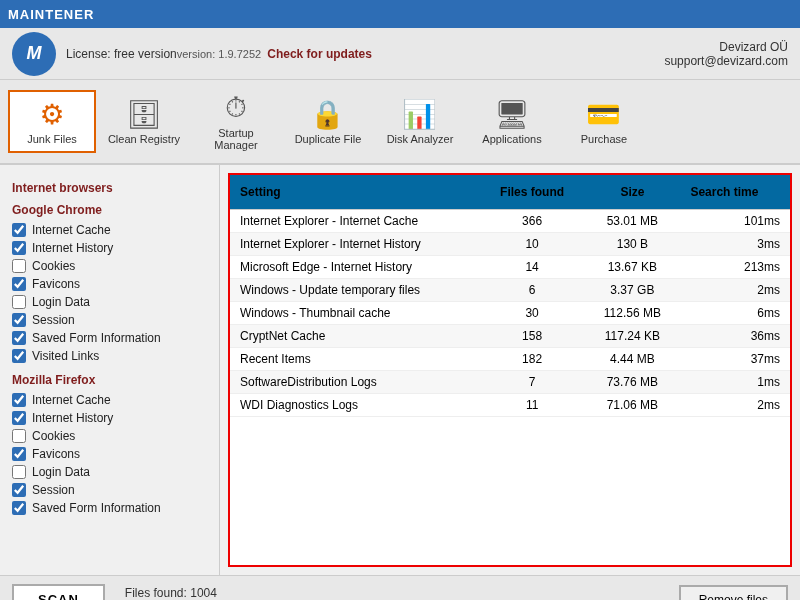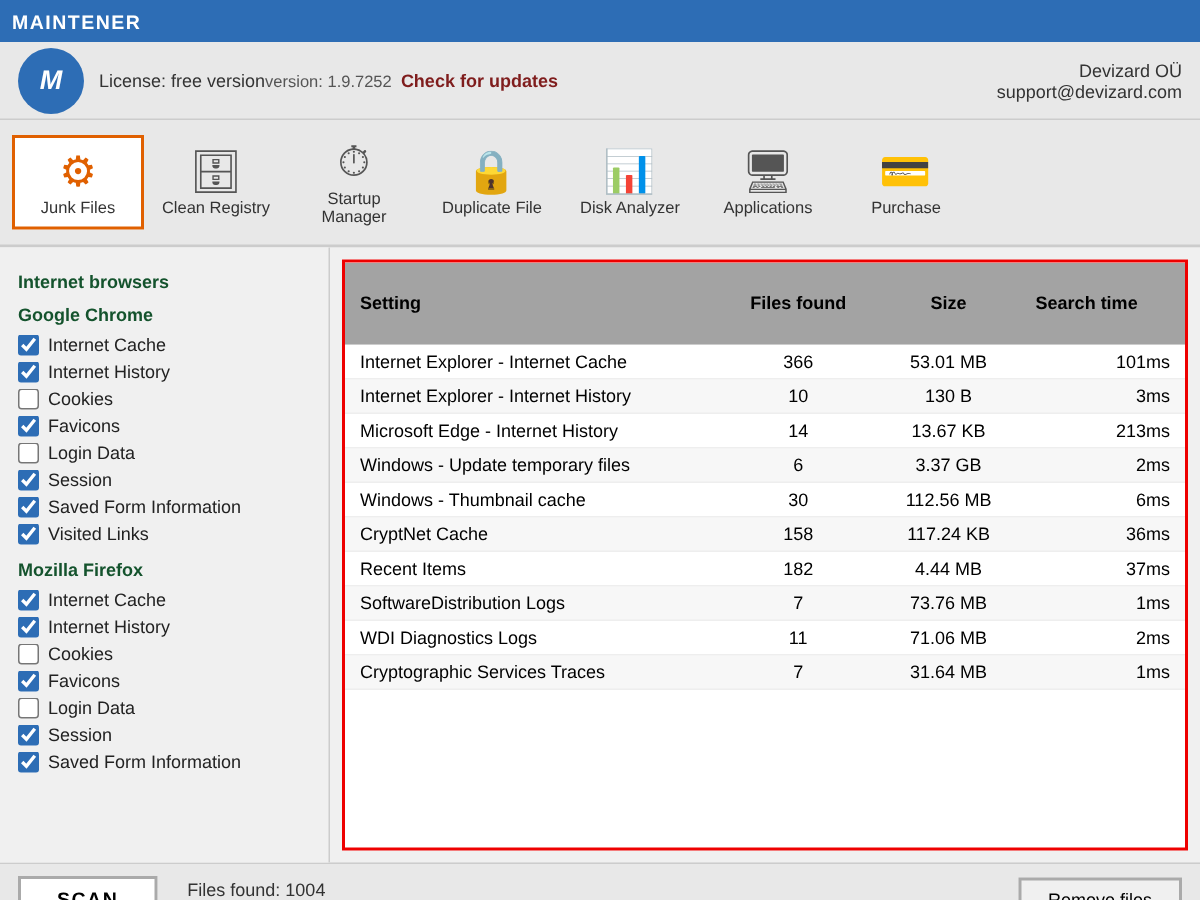--- a/index.html
+++ b/index.html
@@ -79,21 +79,21 @@
     
     .sidebar {
       width: 220px;
       background: #f0f0f0;
       padding: 8px 12px;
       overflow-y: auto;
       border-right: 1px solid #ccc;
       flex-shrink: 0;
     }
     .sidebar-section-title {
-      font-weight: bold; color: #14532d; font-size: 12px;
+      font-weight: bold; color: #7f1d1d; font-size: 12px;
       margin-top: 8px; margin-bottom: 4px;
     }
     .sidebar-item {
       display: flex; align-items: center; gap: 6px;
       padding: 2px 0; cursor: pointer;
     }
     .sidebar-item input[type=checkbox] {
       width: 14px; height: 14px; cursor: pointer; accent-color: #2d6db5;
     }
     .sidebar-item label { font-size: 12px; color: #222; cursor: pointer; }
@@ -112,23 +112,23 @@
       border: 2px solid #e00;
       background: white;
       overflow-y: auto;
       flex: 1;
     }
     .scan-table {
       width: 100%;
       border-collapse: collapse;
     }
     .scan-table thead th {
-      background: #a3a3a3;
+      background: #0369a1;
       font-weight: bold;
-      padding: 20px 10px;
+      padding: 10px 10px;
       text-align: left;
       border-bottom: 1px solid #ccc;
       font-size: 12px;
       position: sticky;
       top: 0;
     }
     .scan-table thead th:nth-child(2),
     .scan-table thead th:nth-child(3) { text-align: center; }
     .scan-table tbody tr:nth-child(even) { background: #f7f7f7; }
     .scan-table tbody td {
@@ -363,26 +363,20 @@
               <td>7</td>
               <td>73.76 MB</td>
               <td>1ms</td>
             </tr>
             <tr>
               <td>WDI Diagnostics Logs</td>
               <td>11</td>
               <td>71.06 MB</td>
               <td>2ms</td>
             </tr>
-            <tr>
-              <td>Cryptographic Services Traces</td>
-              <td>7</td>
-              <td>31.64 MB</td>
-              <td>1ms</td>
-            </tr>
           </tbody>
       </table>
     </div>
   </div>
 
 </div>
 
 <div class="bottom-bar">
   <button class="scan-btn">SCAN</button>
   <div class="stats">

